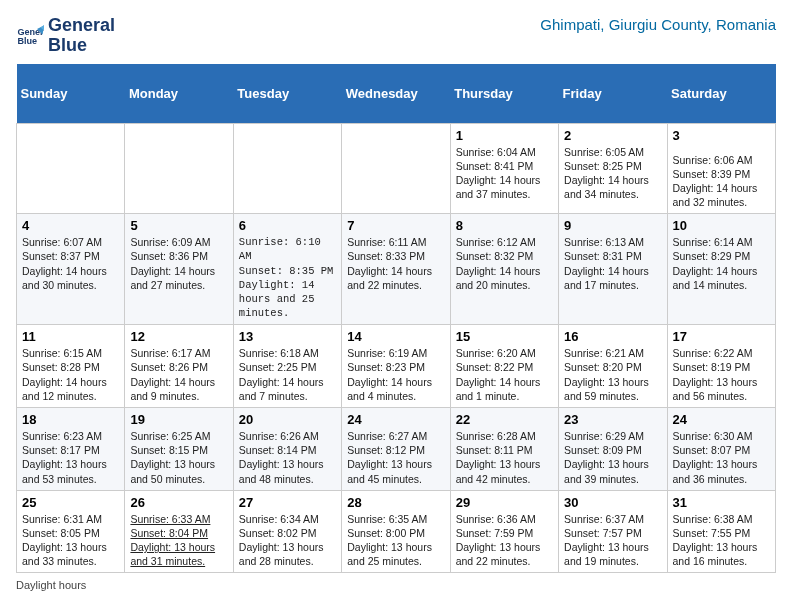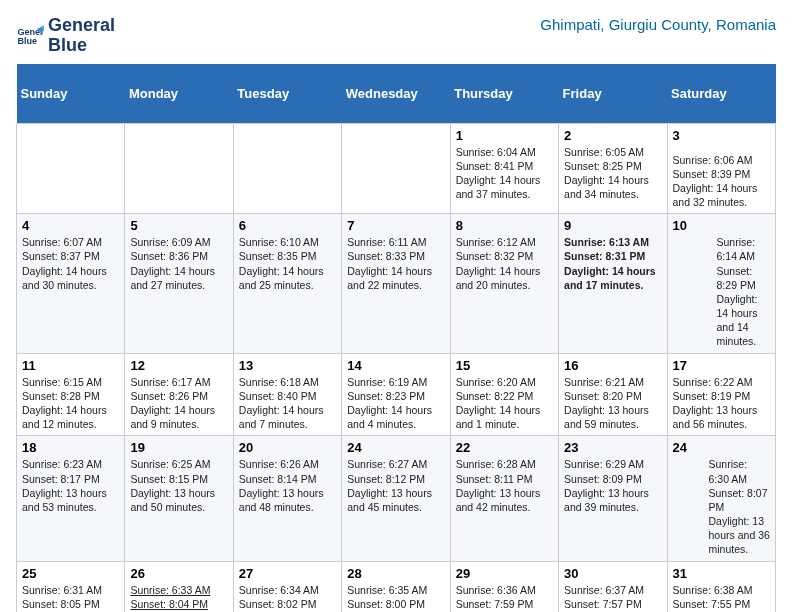--- a/index.html
+++ b/index.html
@@ -163,66 +163,66 @@
 Daylight: 14 hours and 30 minutes.</div>
         </td>
         <td>
           <span class="day-num">5</span>
           <div class="day-detail" style="white-space: pre-line;">Sunrise: 6:09 AM
 Sunset: 8:36 PM
 Daylight: 14 hours and 27 minutes.</div>
         </td>
         <td>
           <span class="day-num">6</span>
-          <div class="day-detail" style="white-space: pre-line;">Sunrise: 6:10 AM
+          <div class="day-detail" style="white-space: pre-line; font-family: Liberation Mono, monospace;">Sunrise: 6:10 AM
 Sunset: 8:35 PM
 Daylight: 14 hours and 25 minutes.</div>
         </td>
         <td>
           <span class="day-num">7</span>
           <div class="day-detail" style="white-space: pre-line;">Sunrise: 6:11 AM
 Sunset: 8:33 PM
 Daylight: 14 hours and 22 minutes.</div>
         </td>
         <td>
           <span class="day-num">8</span>
           <div class="day-detail" style="white-space: pre-line;">Sunrise: 6:12 AM
 Sunset: 8:32 PM
 Daylight: 14 hours and 20 minutes.</div>
         </td>
         <td>
           <span class="day-num">9</span>
-          <div class="day-detail" style="white-space: pre-line; font-weight: bold;">Sunrise: 6:13 AM
+          <div class="day-detail" style="white-space: pre-line;">Sunrise: 6:13 AM
 Sunset: 8:31 PM
 Daylight: 14 hours and 17 minutes.</div>
         </td>
         <td>
           <span class="day-num">10</span>
-          <div class="day-detail" style="white-space: pre-line; margin-left: 44px;">Sunrise: 6:14 AM
+          <div class="day-detail" style="white-space: pre-line;">Sunrise: 6:14 AM
 Sunset: 8:29 PM
 Daylight: 14 hours and 14 minutes.</div>
         </td>
       </tr>
       <tr>
         <td>
           <span class="day-num">11</span>
           <div class="day-detail" style="white-space: pre-line;">Sunrise: 6:15 AM
 Sunset: 8:28 PM
 Daylight: 14 hours and 12 minutes.</div>
         </td>
         <td>
           <span class="day-num">12</span>
           <div class="day-detail" style="white-space: pre-line;">Sunrise: 6:17 AM
 Sunset: 8:26 PM
 Daylight: 14 hours and 9 minutes.</div>
         </td>
         <td>
           <span class="day-num">13</span>
           <div class="day-detail" style="white-space: pre-line;">Sunrise: 6:18 AM
-Sunset: 8:40 PM
+Sunset: 2:25 PM
 Daylight: 14 hours and 7 minutes.</div>
         </td>
         <td>
           <span class="day-num">14</span>
           <div class="day-detail" style="white-space: pre-line;">Sunrise: 6:19 AM
 Sunset: 8:23 PM
 Daylight: 14 hours and 4 minutes.</div>
         </td>
         <td>
           <span class="day-num">15</span>
@@ -275,21 +275,21 @@
 Daylight: 13 hours and 42 minutes.</div>
         </td>
         <td>
           <span class="day-num">23</span>
           <div class="day-detail" style="white-space: pre-line;">Sunrise: 6:29 AM
 Sunset: 8:09 PM
 Daylight: 13 hours and 39 minutes.</div>
         </td>
         <td>
           <span class="day-num">24</span>
-          <div class="day-detail" style="white-space: pre-line; margin-left: 36px;">Sunrise: 6:30 AM
+          <div class="day-detail" style="white-space: pre-line;">Sunrise: 6:30 AM
 Sunset: 8:07 PM
 Daylight: 13 hours and 36 minutes.</div>
         </td>
       </tr>
       <tr>
         <td>
           <span class="day-num">25</span>
           <div class="day-detail" style="white-space: pre-line;">Sunrise: 6:31 AM
 Sunset: 8:05 PM
 Daylight: 13 hours and 33 minutes.</div>

